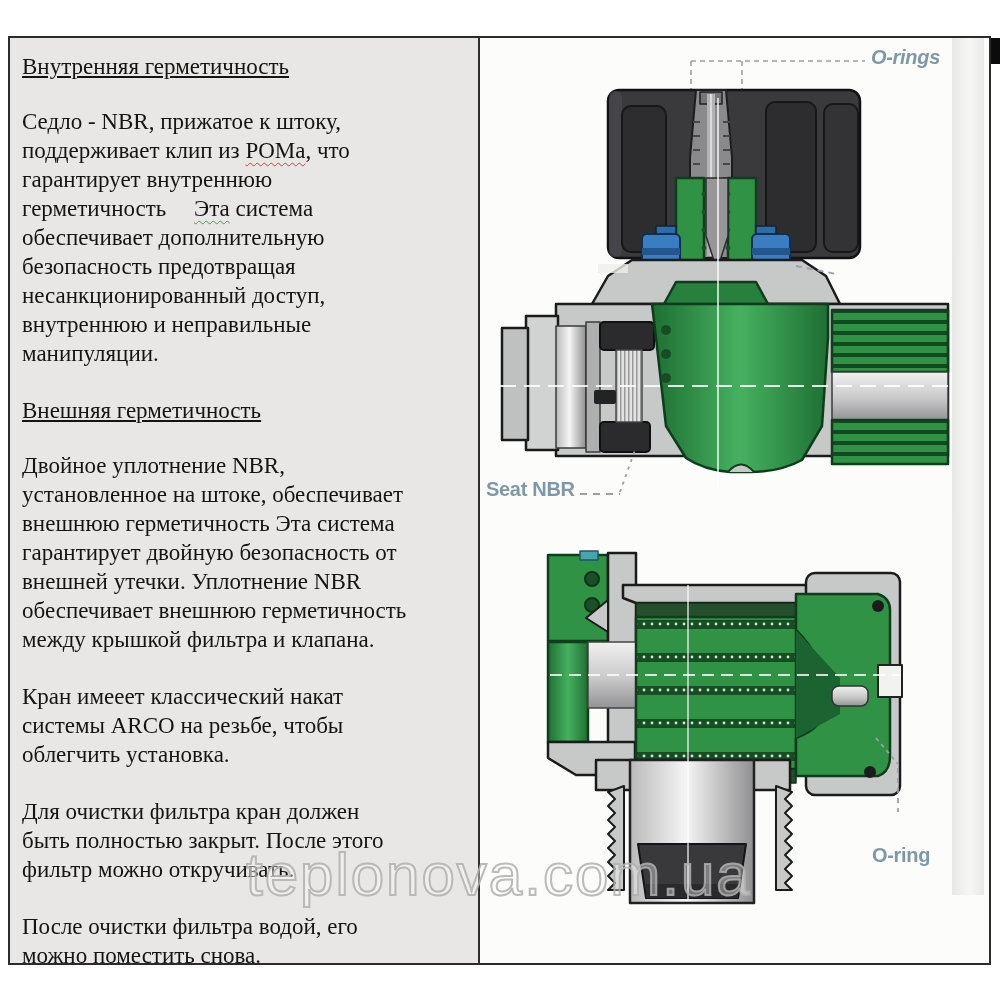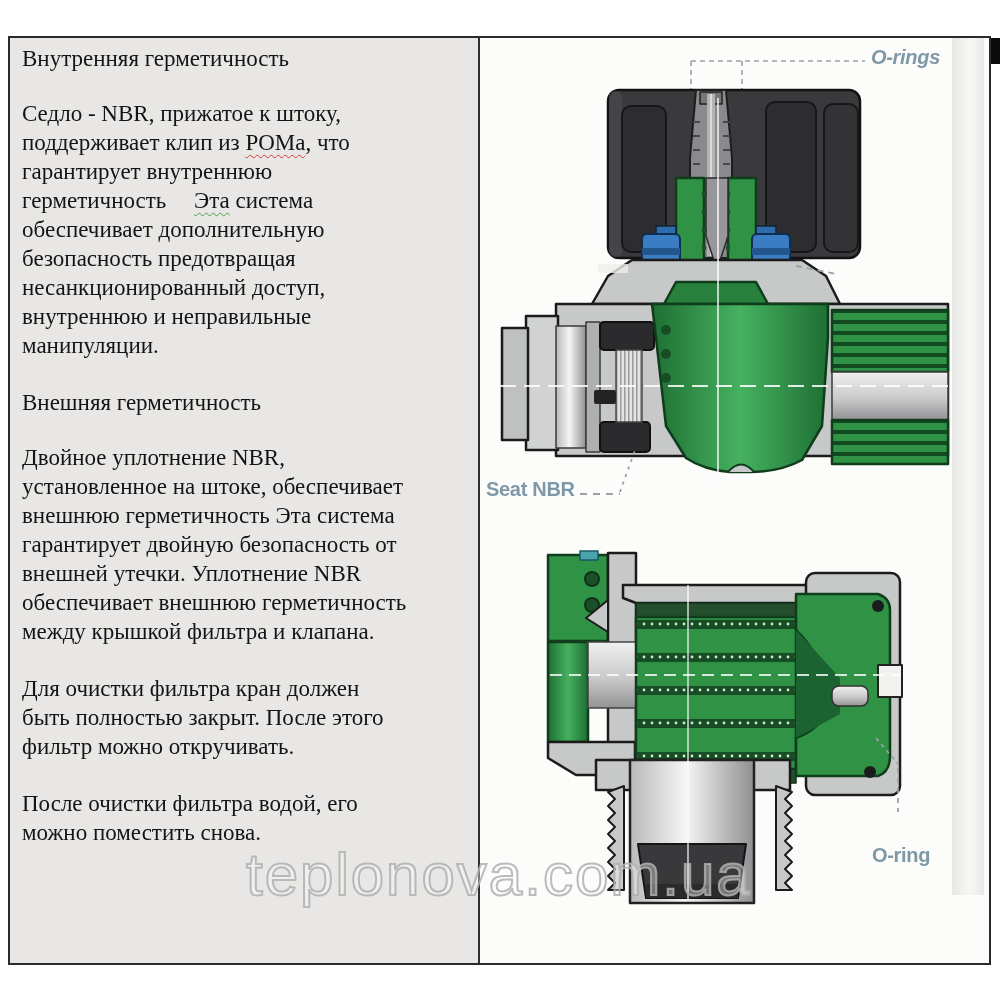--- a/index.html
+++ b/index.html
@@ -12,21 +12,21 @@
     position:absolute;left:8px;top:36px;width:979px;height:925px;
     border:2px solid #2b2b2b;background:#fdfdfc;
   }
   .text-col{
     position:absolute;left:0;top:0;width:468px;height:925px;
     background:#e8e7e5;
     color:#141414;
     font-size:23px;line-height:29px;font-weight:500;
     padding:6px 10px 0 12px;box-sizing:border-box;
   }
-  .heading{margin:0 0 26px;white-space:pre-line;}
+  .heading{margin:8px 0 26px;white-space:pre-line;text-decoration:underline;}
   .para{margin:0 0 28px;white-space:pre-line;}
   .sq-red{
     text-decoration:underline wavy #d23b2f 1px;
     text-underline-offset:4px;
   }
   .sq-green{
     text-decoration:underline wavy #44a046 1px;
     text-underline-offset:4px;
     margin-left:22px;
   }
@@ -80,20 +80,23 @@
 внутреннюю и неправильные
 манипуляции.</span></p>
     <p class="heading">Внешняя герметичность</p>
     <p class="para">Двойное уплотнение NBR,
 установленное на штоке, обеспечивает
 внешнюю герметичность Эта система
 гарантирует двойную безопасность от
 внешней утечки. Уплотнение NBR
 обеспечивает внешнюю  герметичность
 между крышкой  фильтра и клапана.</p>
+    <p class="para">Кран  имееет классический накат
+системы ARCO на резьбе, чтобы
+облегчить установка.</p>
     <p class="para">Для очистки фильтра кран должен
 быть полностью закрыт. После этого
 фильтр можно откручивать.</p>
     <p class="para">После очистки фильтра водой, его
 можно поместить снова.</p>
   </div>
 
   <div class="divider"></div>
 
   <div class="diagram-panel">

